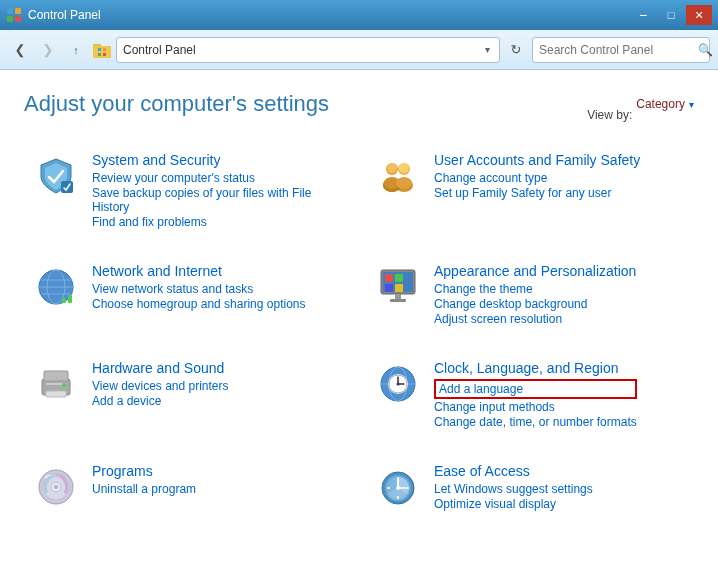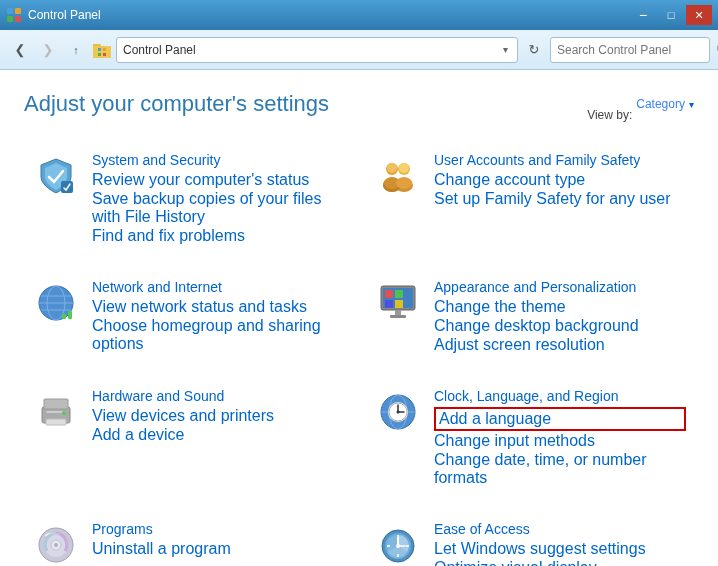--- a/index.html
+++ b/index.html
@@ -117,21 +117,21 @@
       cursor: pointer;
       border-radius: 3px;
       display: flex;
       align-items: center;
       justify-content: center;
       color: #555;
       font-size: 13px;
     }
     .search-box {
       height: 26px;
-      width: 160px;
+      width: 178px;
       border: 1px solid #a0c0d8;
       background: #fff;
       border-radius: 3px;
       display: flex;
       align-items: center;
       padding: 0 6px;
       gap: 4px;
     }
     .search-input {
       flex: 1;
@@ -168,21 +168,21 @@
     }
     .view-by {
       display: flex;
       align-items: center;
       gap: 4px;
       font-size: 12px;
       color: #444;
     }
     .view-by-label { color: #444; margin-top: 22px; }
     .view-by-value {
-      color: #3b82f6;
+      color: #7f1d1d;
       cursor: pointer;
       text-decoration: none;
     }
     .view-by-chevron { color: #0066cc; font-size: 10px; }
 
     
     .categories-grid {
       display: grid;
       grid-template-columns: 1fr 1fr;
       gap: 14px;
@@ -219,21 +219,21 @@
       margin-bottom: 3px;
       display: block;
     }
 
     .category-links {
       display: flex;
       flex-direction: column;
       gap: 1px;
     }
     .category-link {
-      font-size: 16px;
+      font-size: 12px;
       color: #0066cc;
       cursor: pointer;
       text-decoration: none;
     }
 
     
     .highlight-link {
       border: 2px solid #cc0000;
       padding: 1px 3px;
       display: inline-block;

